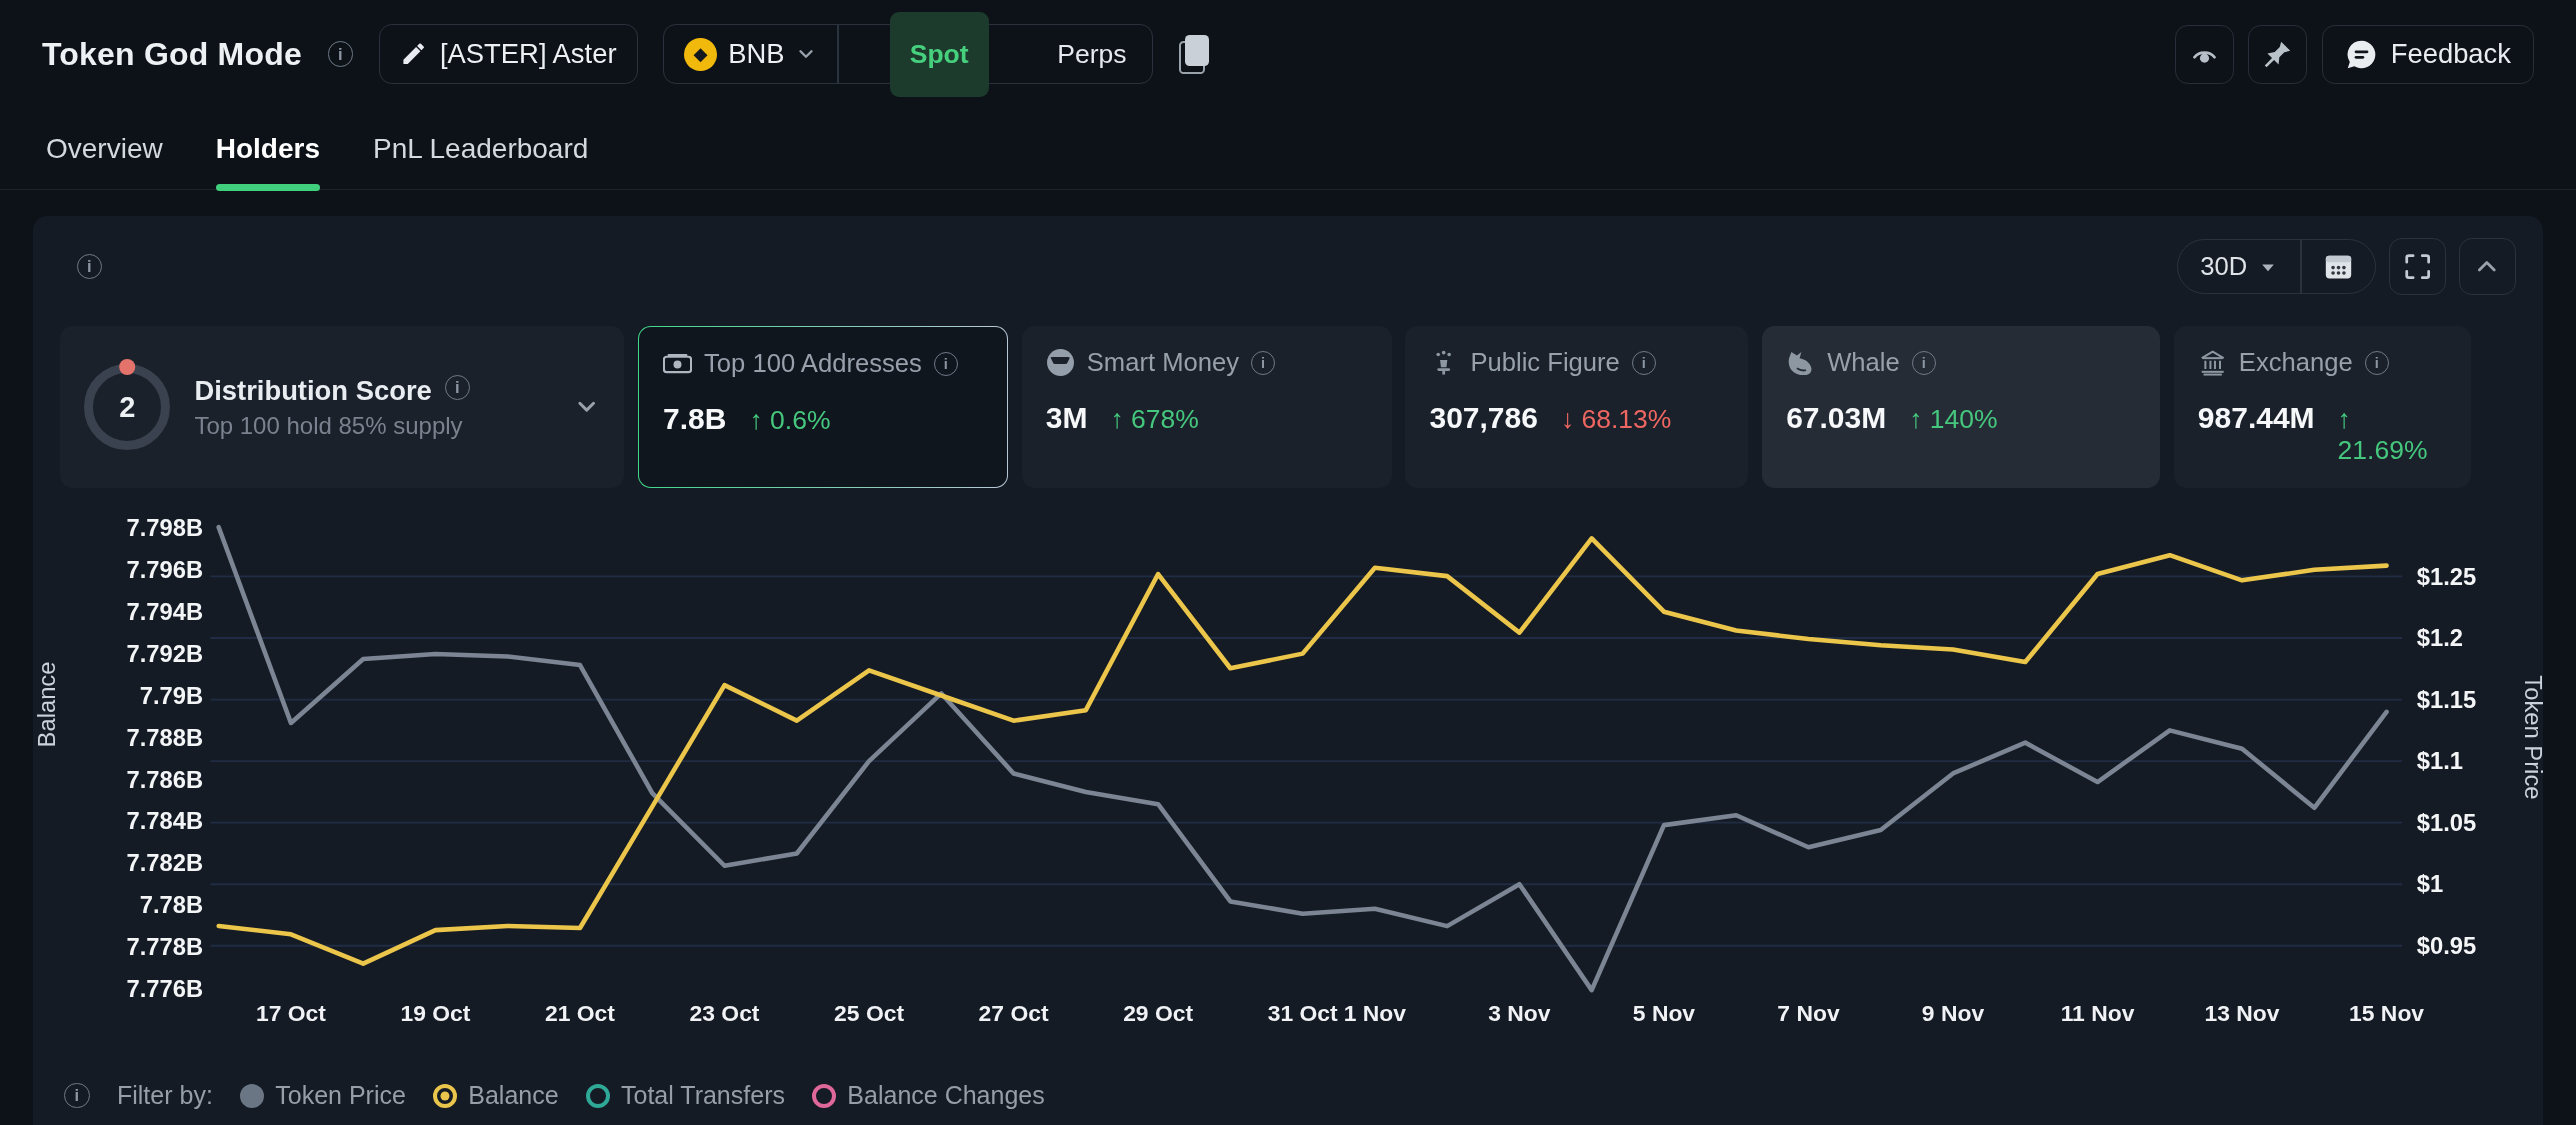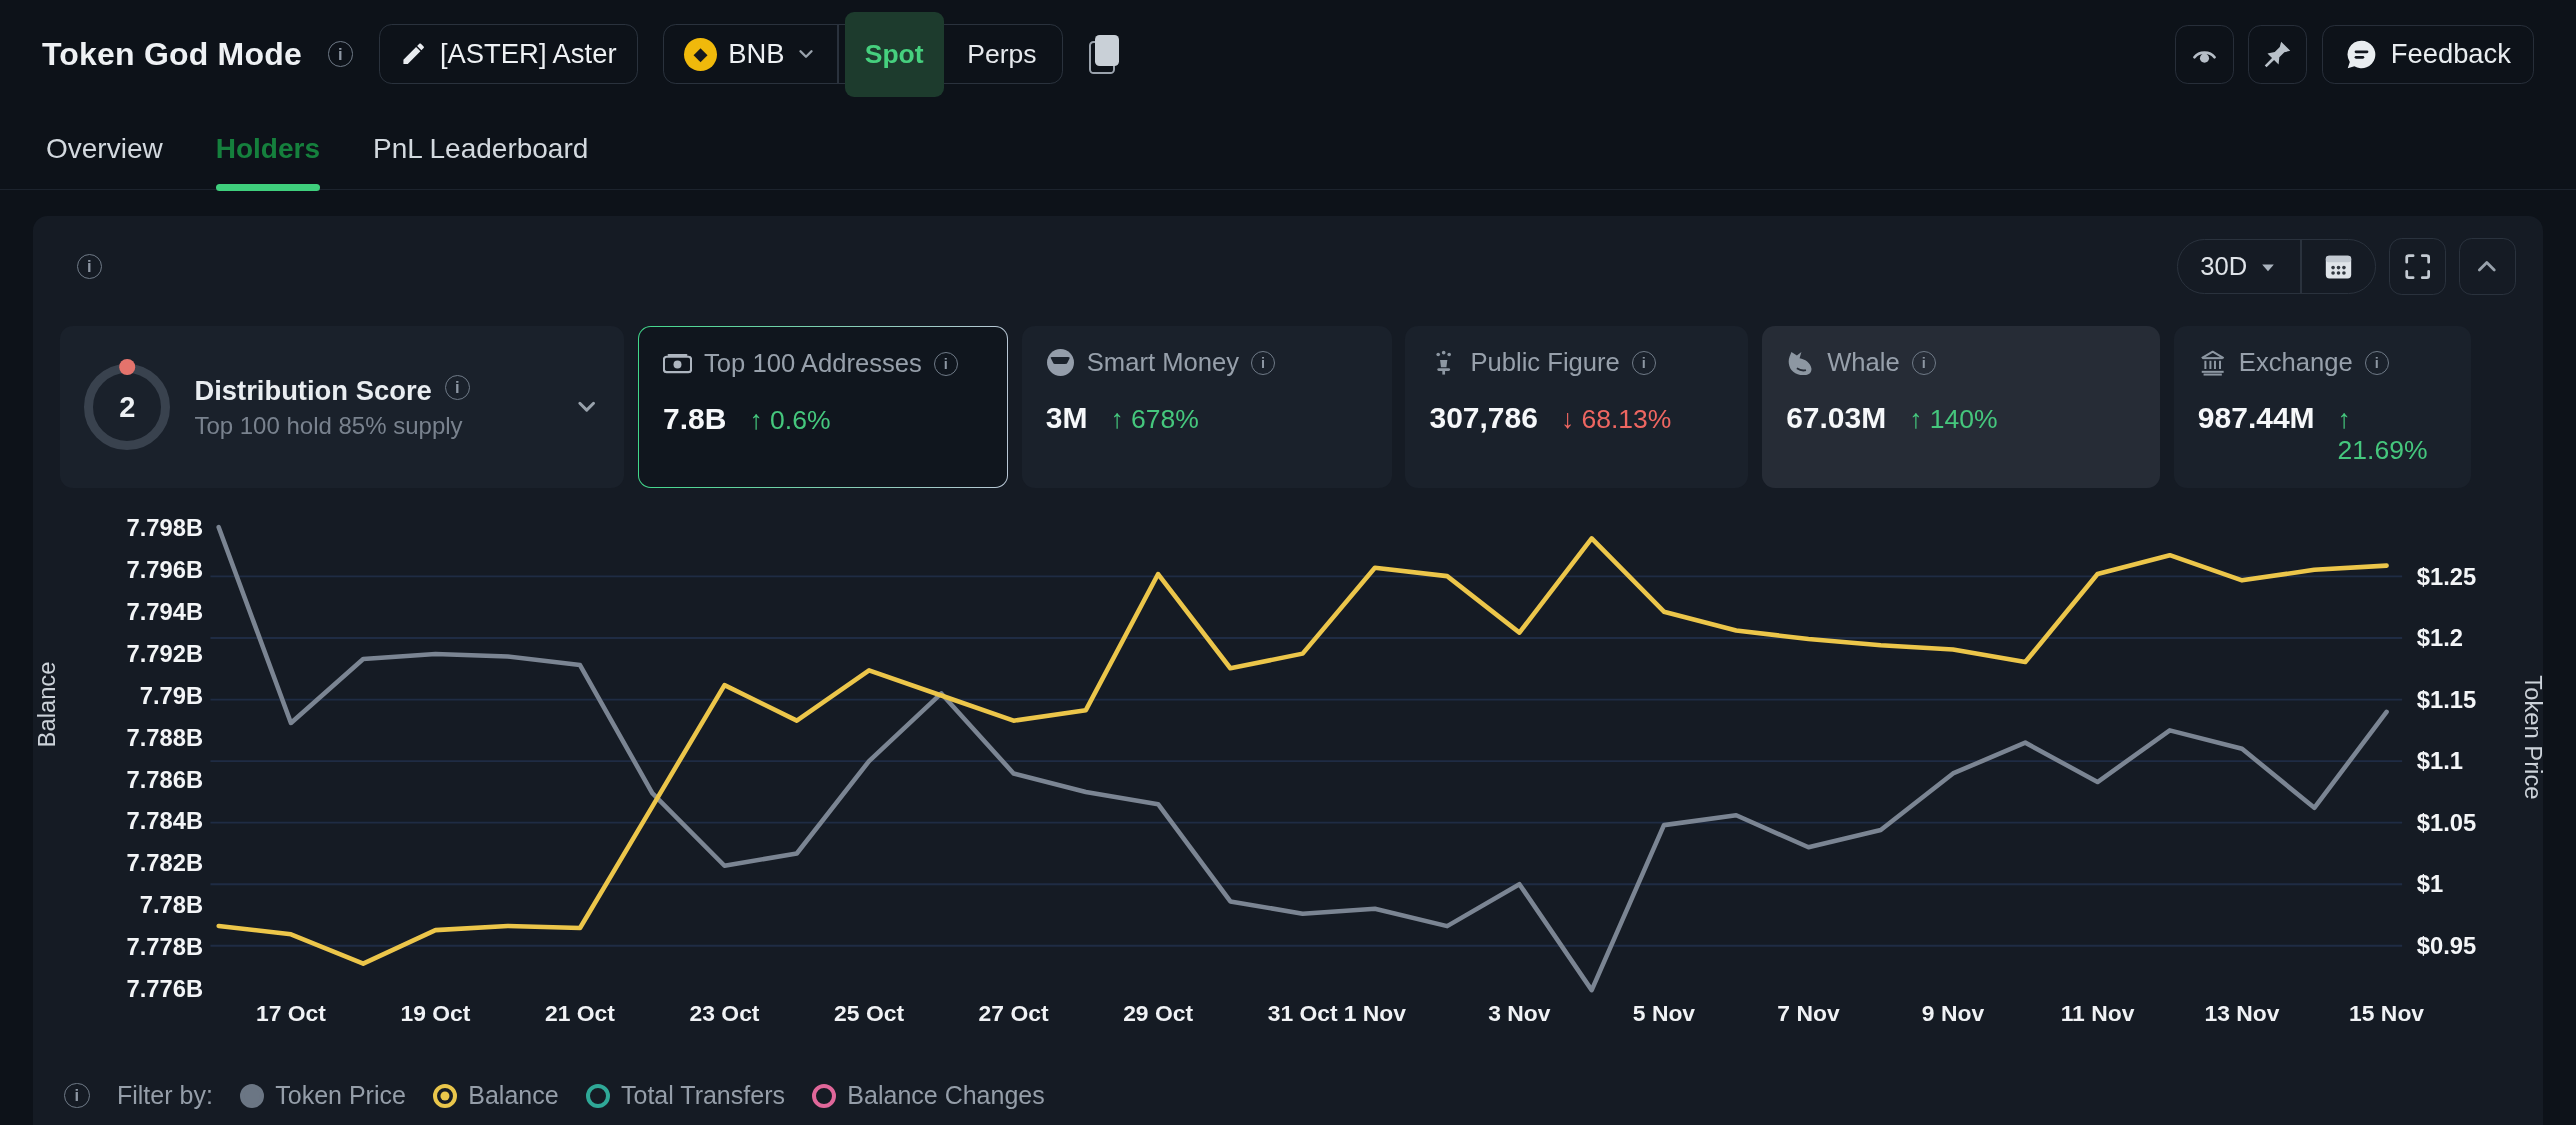--- a/index.html
+++ b/index.html
@@ -16,41 +16,41 @@
   .pill { display:flex; align-items:center; height:60px; border:1.8px solid #2a323d;
     border-radius:12.8px; padding:4px 20px; gap:12.8px; font-size:27.4px; color:#eef1f4; }
   .pencil-svg { width:27.4px; height:27.4px; fill:#e8ebef; }
   .group-pill { display:flex; align-items:center; height:60px; border:1.8px solid #2a323d;
     border-radius:12.8px; }
   .bnb-seg { display:flex; align-items:center; gap:11px; padding:0 20px; font-size:27.4px; }
   .coin { width:33px; height:33px; border-radius:50%; background:#f0b90b; color:#14181f;
     display:flex; align-items:center; justify-content:center; font-size:18.3px; }
   .seg-divider { width:1.8px; height:60px; background:#2a323d; }
   .market-tabs { display:flex; align-items:center; padding:0 5.5px 0 5.5px; gap:3.7px; }
-  .chip { font-size:26.5px; padding:27px 20px; border-radius:9.1px; color:#e6e9ed; }
+  .chip { font-size:26.5px; padding:27px 20px; border-radius:9.1px; color:#e6e9ed;margin-left:45px; }
   .chip.active { background:#1d3b2d; color:#46d07e; font-weight:bold; }
   .copy-ic { position:relative; width:31px; height:38px; }
   .copy-ic::before { content:""; position:absolute; left:0; top:5.5px; width:22px; height:29px;
     border-radius:4.6px; border:2.7px solid #9aa2ac; }
   .copy-ic::after { content:""; position:absolute; left:6.4px; top:0; width:24px; height:31px;
     border-radius:4.6px; background:#c9d0d7; }
   .tb-right { margin-left:auto; display:flex; align-items:center; gap:14.6px; }
   .icon-btn { width:59px; height:59px; border:1.8px solid #272e39; border-radius:12.8px;
     display:flex; align-items:center; justify-content:center; }
   .icon-btn svg { width:31px; height:31px; }
   .feedback-btn { display:flex; align-items:center; gap:12.8px; height:59px;
     border:1.8px solid #272e39; border-radius:12.8px; padding:0 22px; font-size:27.4px; color:#e9edf0; }
 
   
   #tabbar { position:absolute; left:0; top:108px; width:2576px; height:82px;
     display:flex; align-items:center; gap:53px; padding:0 46px;
     border-bottom:1.8px solid #1c232d; background:#0d1219; }
   .tab { font-size:28px; color:#d3d9df; position:relative; height:100%;
     display:flex; align-items:center; }
-  .tab.active { color:#15803d; font-weight:bold; }
+  .tab.active { color:#ffffff; font-weight:bold; }
   .tab.active::after { content:""; position:absolute; left:0; right:0; bottom:-1.8px;
     height:6.4px; border-radius:3.7px; background:#3fcf7d; }
 
   
   #panel { position:absolute; left:33px; top:216px; width:2510px; height:1006px;
     background:#151b24; border-radius:14.6px; }
   #panel-header { position:absolute; left:0; top:0; width:100%; height:101px;
     display:flex; align-items:center; padding:0 27.4px 0 29px; }
   .panel-title { font-size:31px; font-weight:bold; }
   .ph-right { margin-left:auto; display:flex; align-items:center; gap:12.8px; }

